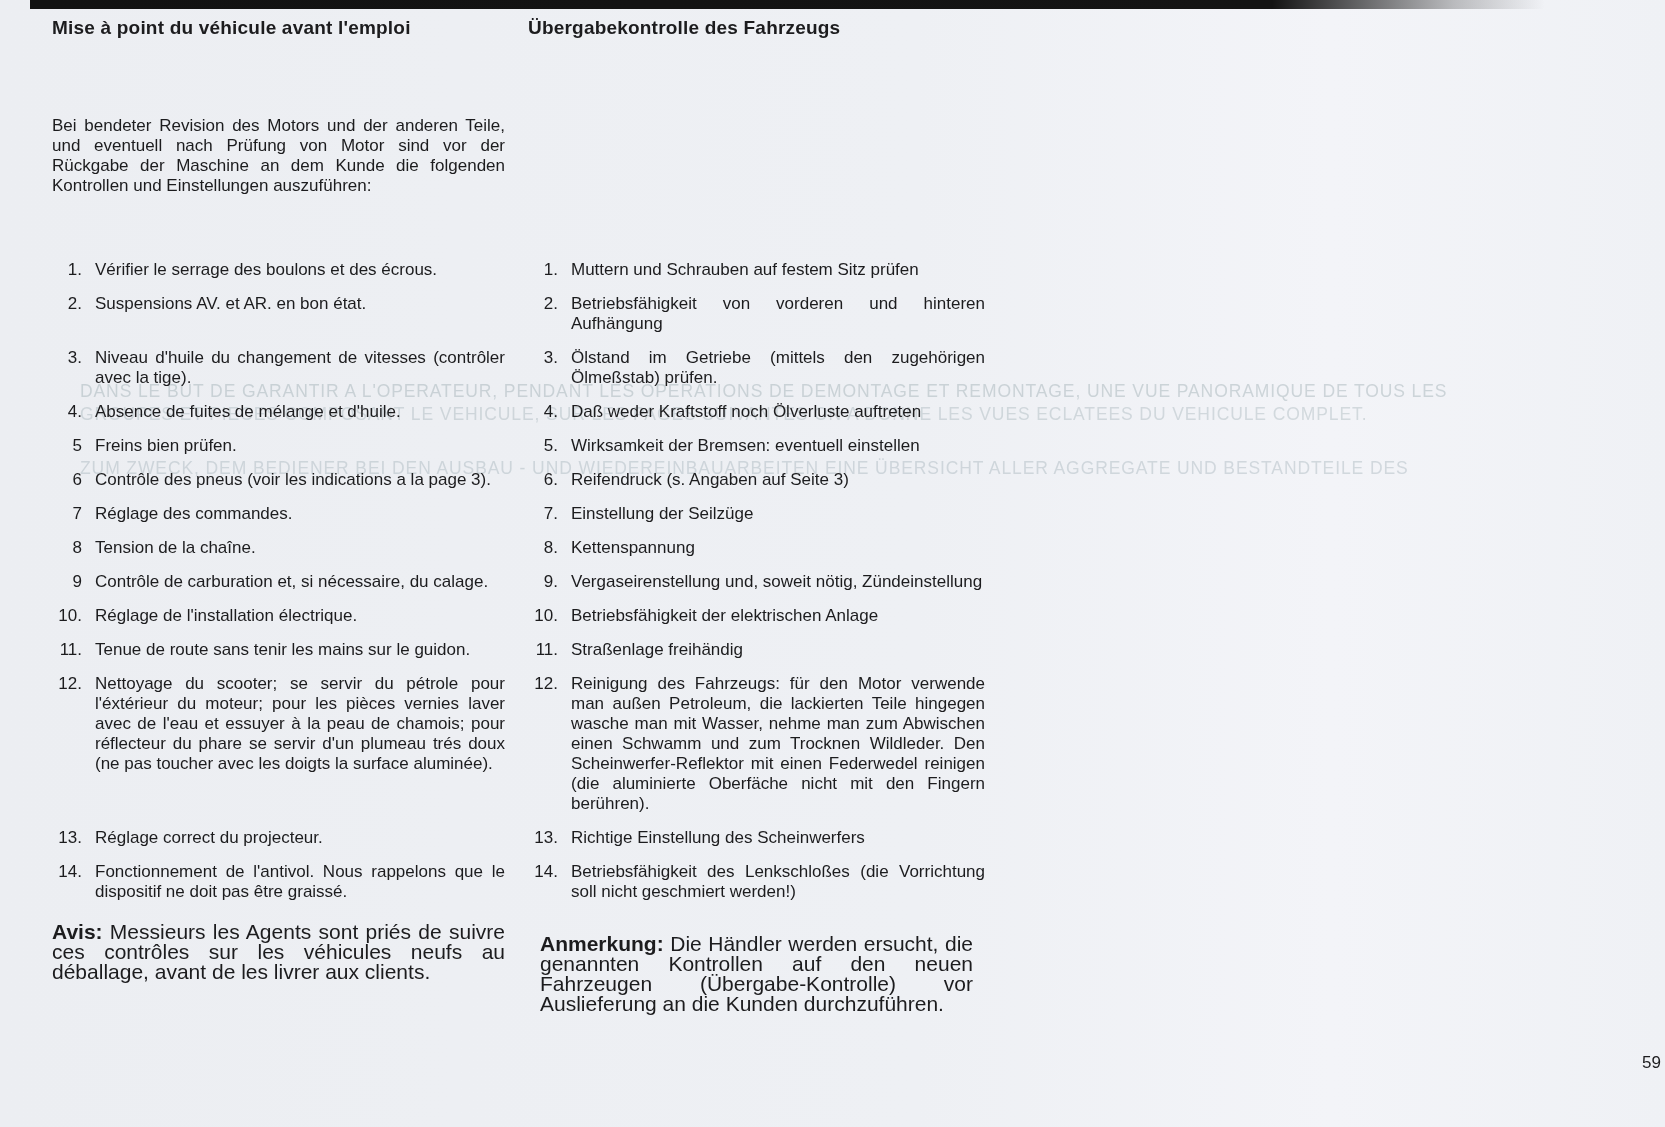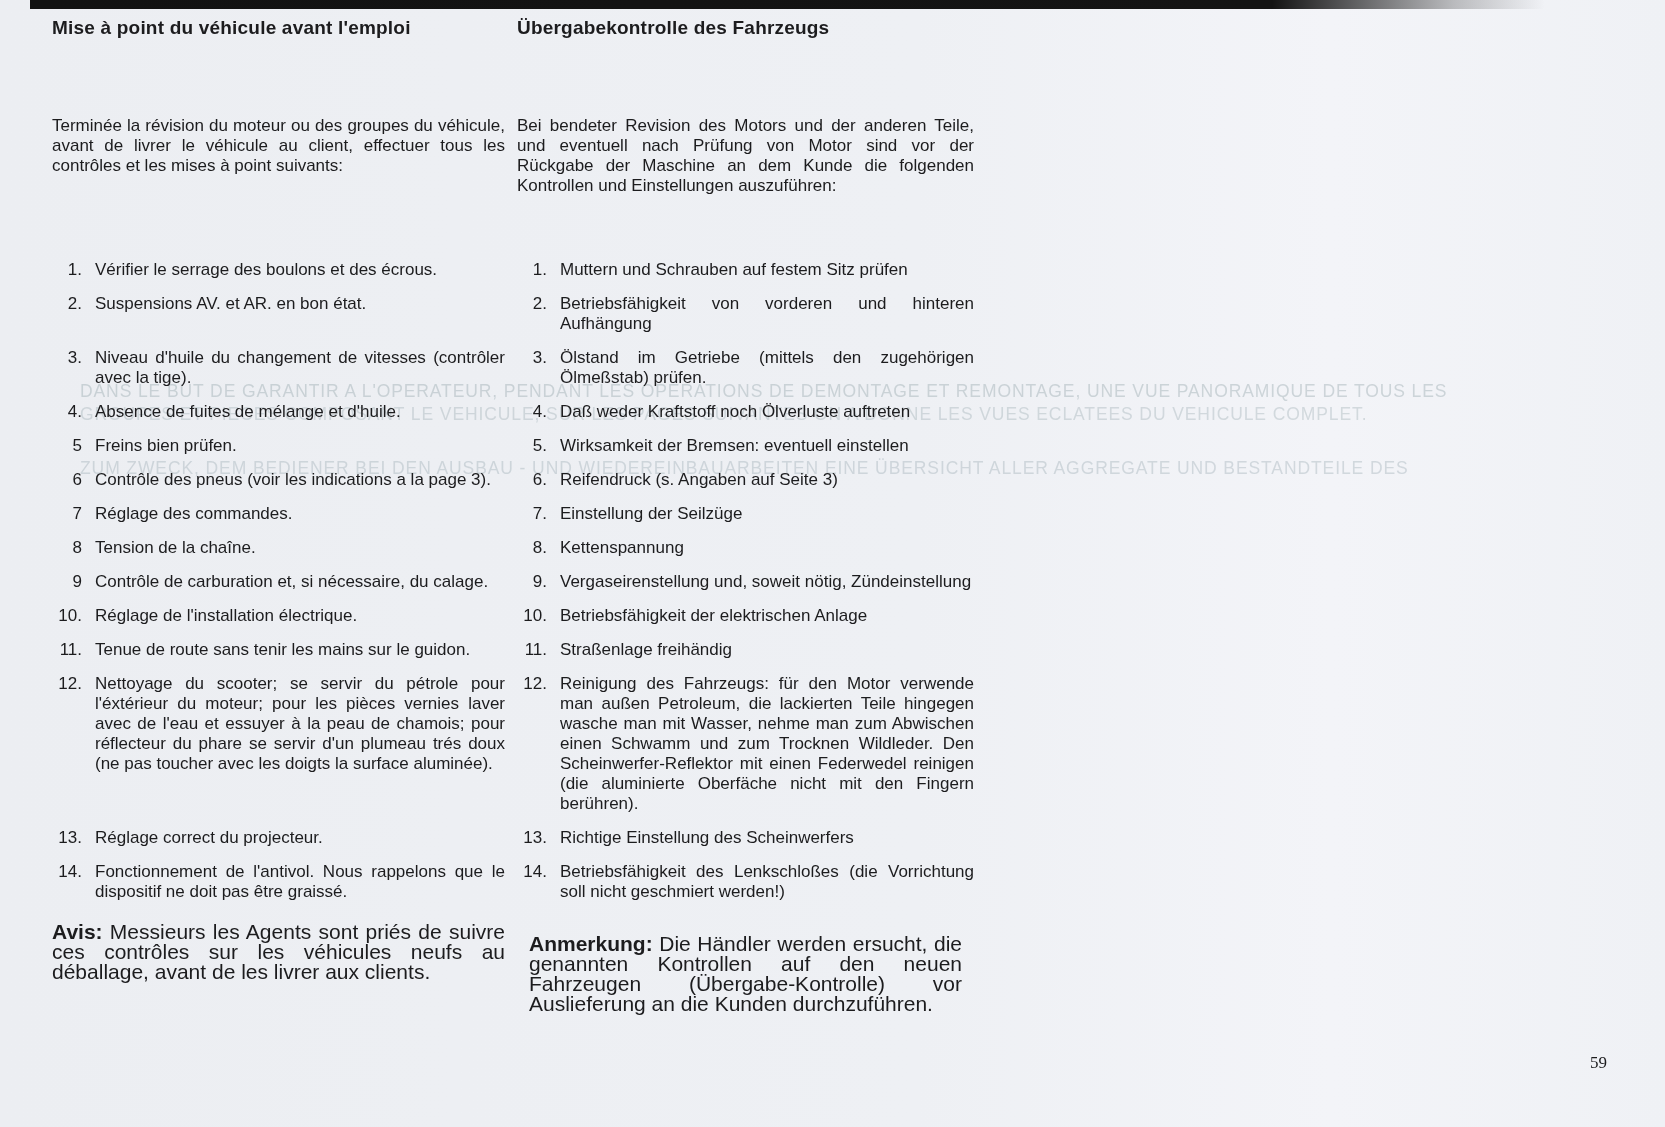--- a/index.html
+++ b/index.html
@@ -44,21 +44,21 @@
   .content {
     position: absolute;
     left: 52px;
     top: 16px;
     width: 940px;
     z-index: 1;
   }
   .row {
     display: grid;
     grid-template-columns: 453px 457px;
-    column-gap: 12px;
+    column-gap: 23px;
   }
   .heading-row { margin-bottom: 76px; }
   .col-title {
     font-size: 19px;
     font-weight: bold;
     letter-spacing: 0.2px;
     line-height: 24px;
   }
   .intro-row { min-height: 102px; margin-bottom: 42px; }
   .para {
@@ -69,25 +69,24 @@
   .item-row { margin-bottom: 14px; }
   .row-tall { min-height: 140px; }
   .item { display: flex; font-size: 17px; line-height: 20px; }
   .num { flex: 0 0 30px; text-align: right; }
   .txt { flex: 1; margin-left: 13px; text-align: justify; }
   .note-row { margin-top: 20px; }
   .note { font-size: 21px; line-height: 20px; text-align: justify; }
   .note b { font-weight: bold; }
   .page-number {
     position: absolute;
-    left: 1590px;
+    left: 1642px;
     top: 1053px;
     font-size: 17px;
     z-index: 1;
-    font-family: Liberation Serif, serif;
   }
 </style>
 </head>
 <body>
 
 <div class="top-bar"></div>
 
 <div class="ghost-layer">
   <div class="ghost-line ghost-fr1">DANS LE BUT DE GARANTIR A L'OPERATEUR, PENDANT LES OPERATIONS DE DEMONTAGE ET REMONTAGE, UNE VUE PANORAMIQUE DE TOUS LES</div>
   <div class="ghost-line ghost-fr2">GROUPES ET PIECES COMPOSANT LE VEHICULE, SUR LES PAGES SUIVANTES ON A DONNE LES VUES ECLATEES DU VEHICULE COMPLET.</div>
@@ -95,21 +94,20 @@
 </div>
 
 <div class="content">
 
   <div class="row heading-row">
     <div class="col-title">Mise à point du véhicule avant l'emploi</div>
     <div class="col-title">Übergabekontrolle des Fahrzeugs</div>
   </div>
 
   <div class="row intro-row">
-    <div class="para">Terminée la révision du moteur ou des groupes du véhicule, avant de livrer le véhicule au client, effectuer tous les contrôles et les mises à point suivants:</div>
     <div class="para">Bei bendeter Revision des Motors und der anderen Teile, und eventuell nach Prüfung von Motor sind vor der Rückgabe der Maschine an dem Kunde die folgenden Kontrollen und Einstellungen auszuführen:</div>
   </div>
 
   <div class="row item-row">
     <div class="item">
         <span class="num">1.</span>
         <span class="txt">Vérifier le serrage des boulons et des écrous.</span>
       </div>
     <div class="item">
         <span class="num">1.</span>

